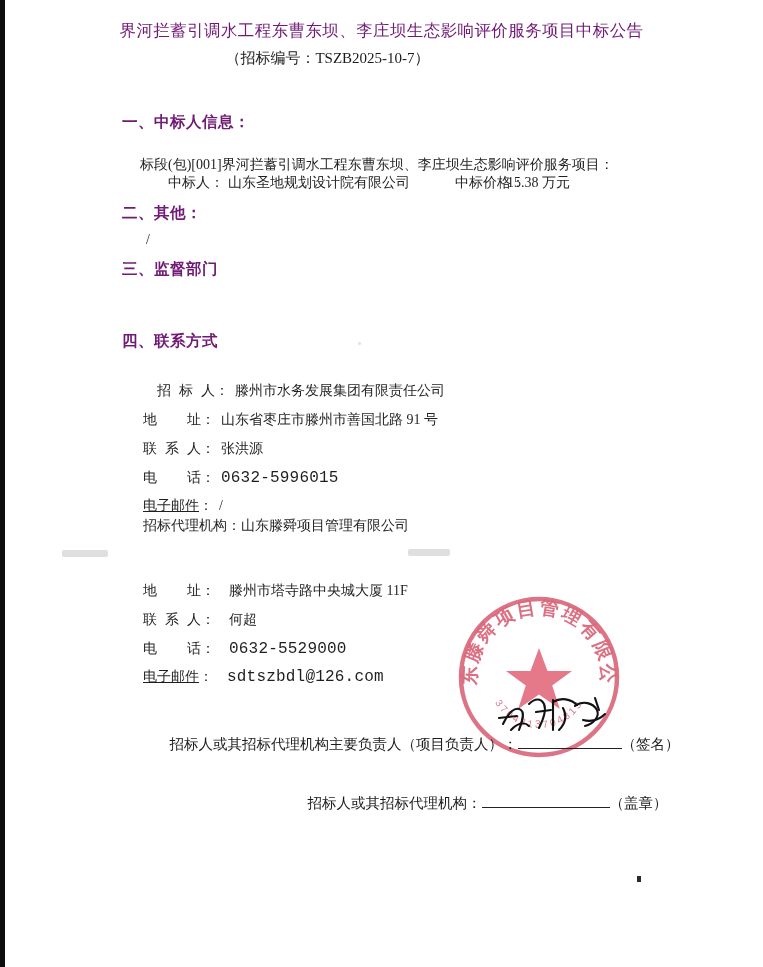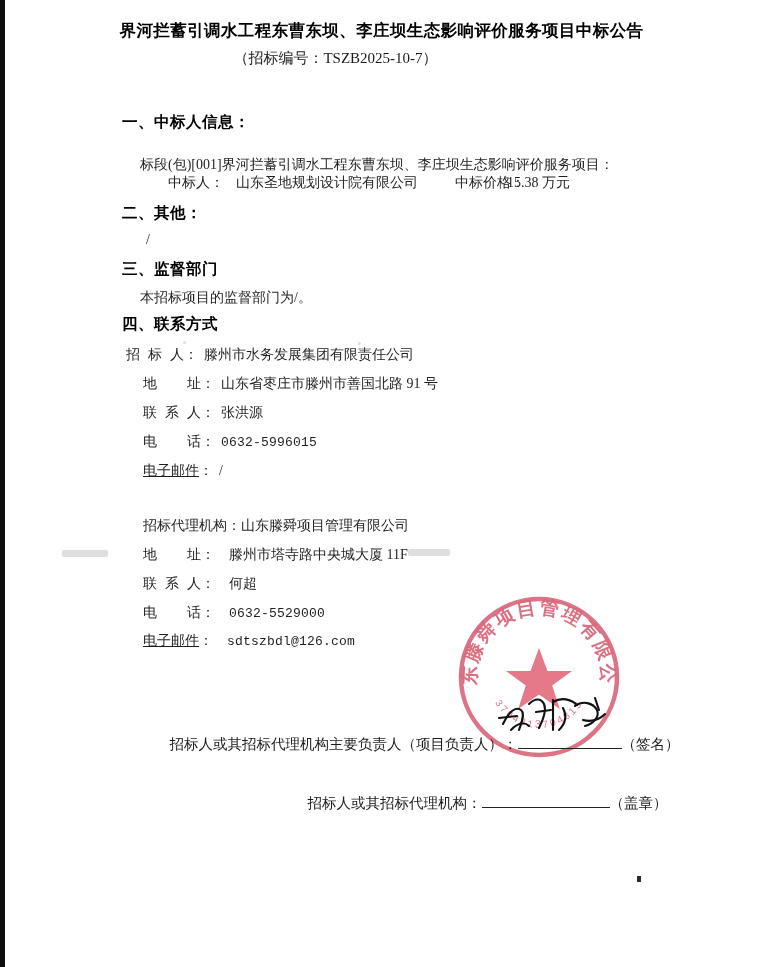--- a/index.html
+++ b/index.html
@@ -26,41 +26,40 @@
     height: 967px;
     background: #0d0d0d;
   }
   .doc-title {
     position: absolute;
     left: 0;
     top: 20px;
     width: 763px;
     text-align: center;
     font-size: 16.5px;
-    font-weight: 700;
+    font-weight: 400;
     letter-spacing: 0.4px;
-    color: #000000;
+    color: #701a75;
   }
   .doc-subtitle {
     position: absolute;
     left: 0;
     top: 49px;
     width: 655px;
     text-align: center;
     font-size: 15px;
     font-weight: 400;
     color: #1a1a1a;
-    padding-left: 8px;
   }
   .section-heading {
     position: absolute;
     left: 122px;
     font-size: 15.5px;
     font-weight: 700;
-    color: #000000;
+    color: #701a75;
     letter-spacing: 0.5px;
   }
   .body-line {
     position: absolute;
     font-size: 14px;
     color: #1f1f1f;
     white-space: pre;
   }
   .contact-row {
     position: absolute;
@@ -71,25 +70,25 @@
     white-space: pre;
   }
   .contact-label {
     display: inline-block;
     text-align: justify;
     text-align-last: justify;
   }
   .lbl-4 { width: 58px; }
   .lbl-free { width: auto; text-decoration: underline; }
   .colon { margin-right: 2px; }
-  .contact-value { margin-left: 4px; }
+  .contact-value { margin-left: 4px; margin-top: 36px; }
   .contact-value.gap { margin-left: 12px; }
   .mono-val {
     font-family: "Liberation Mono", "DejaVu Sans Mono", monospace;
-    font-size: 13px;
+    font-size: 16px;
     letter-spacing: 0.2px;
   }
   .sig-line {
     position: absolute;
     font-size: 14.5px;
     color: #1c1c1c;
     white-space: pre;
   }
   .rule {
     display: inline-block;
@@ -144,33 +143,32 @@
   <div class="edge-strip"></div>
 
   <div class="doc-title">界河拦蓄引调水工程东曹东坝、李庄坝生态影响评价服务项目中标公告</div>
   <div class="doc-subtitle">（招标编号：TSZB2025-10-7）</div>
 
   <div class="section-heading" style="top:112px;">一、中标人信息：</div>
 
   <div class="body-line" style="left:140px; top:156px;">标段(包)[001]界河拦蓄引调水工程东曹东坝、李庄坝生态影响评价服务项目：</div>
 
   <div class="body-line" style="left:168px; top:174px;">中标人：</div>
-  <div class="body-line" style="left:236px; top:174px;">山东圣地规划设计院有限公司</div>
+  <div class="body-line" style="left:228px; top:174px;">山东圣地规划设计院有限公司</div>
   <div class="body-line" style="left:455px; top:174px;">中标价格：</div>
   <div class="body-line" style="left:507px; top:174px;">15.38 万元</div>
 
   <div class="section-heading" style="top:203px;">二、其他：</div>
   <div class="body-line" style="left:146px; top:232px;">/</div>
 
   <div class="section-heading" style="top:259px;">三、监督部门</div>
-  <div class="body-line" style="left:140px; top:289px;">本招标项目的监督部门为/。</div>
-
-  <div class="section-heading" style="top:314px;">四、联系方式</div>
-
-  <div class="contact-row" style="left:126px; top:346px;">
+
+  <div class="section-heading" style="top:331px;">四、联系方式</div>
+
+  <div class="contact-row" style="left:157px; top:346px;">
     <span class="contact-label lbl-4">招 标 人</span>
     <span class="colon">：</span>
     <span class="contact-value">滕州市水务发展集团有限责任公司</span>
   </div>
 
   <div class="contact-row" style="left:143px; top:375px;">
     <span class="contact-label lbl-4">地    址</span>
     <span class="colon">：</span>
     <span class="contact-value">山东省枣庄市滕州市善国北路 91 号</span>
   </div>

